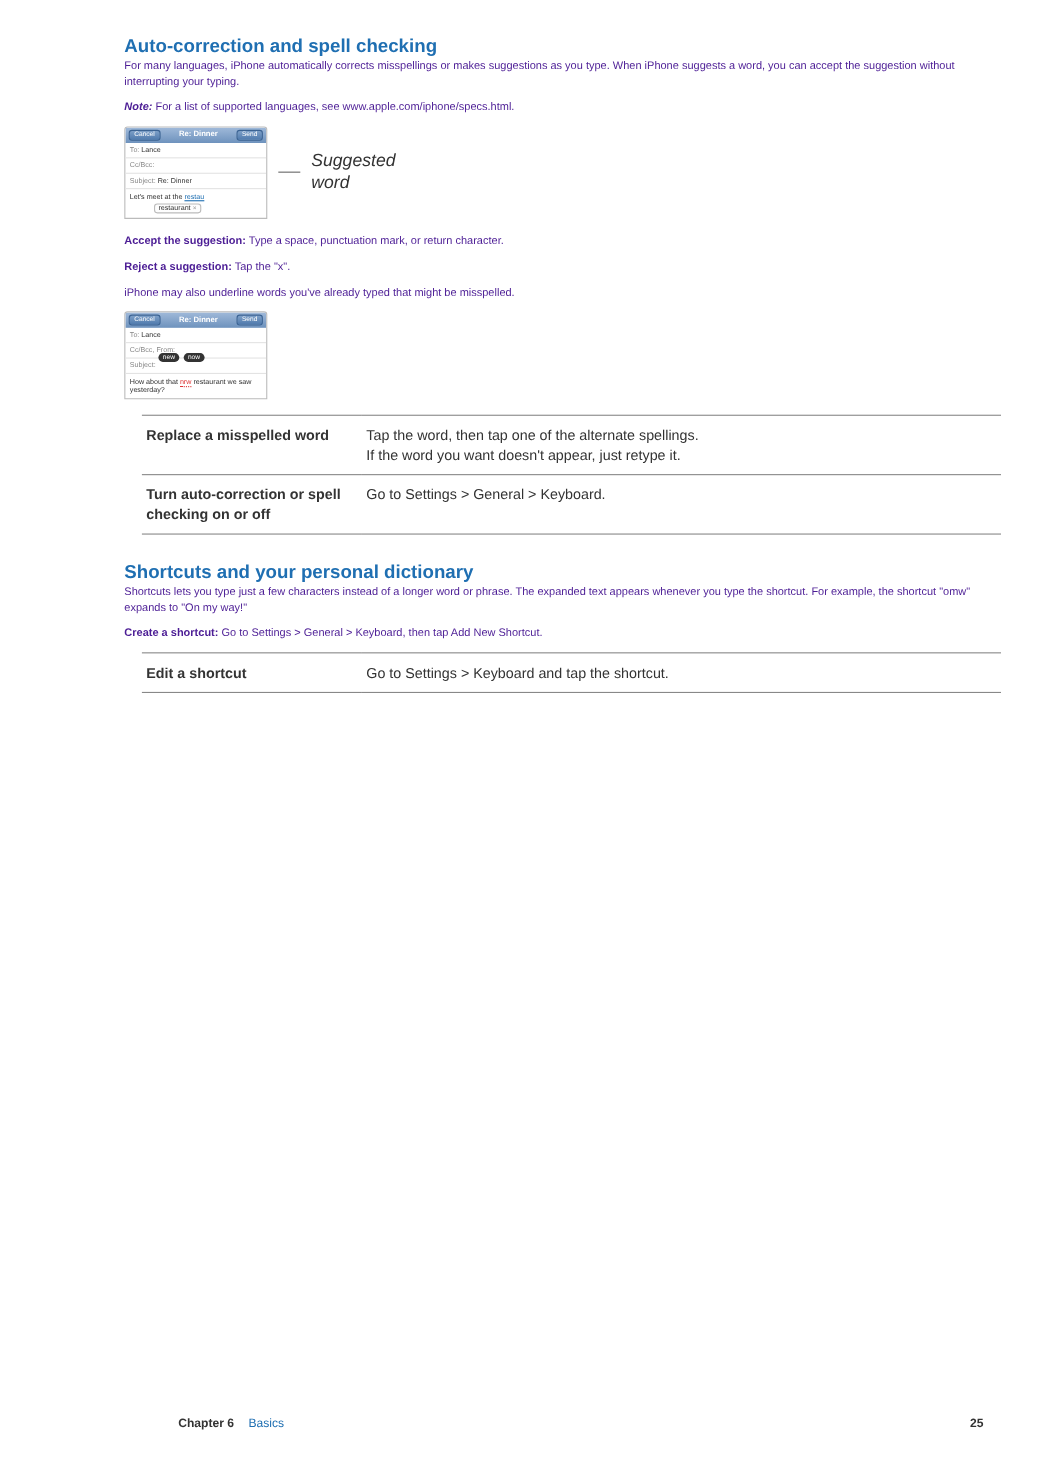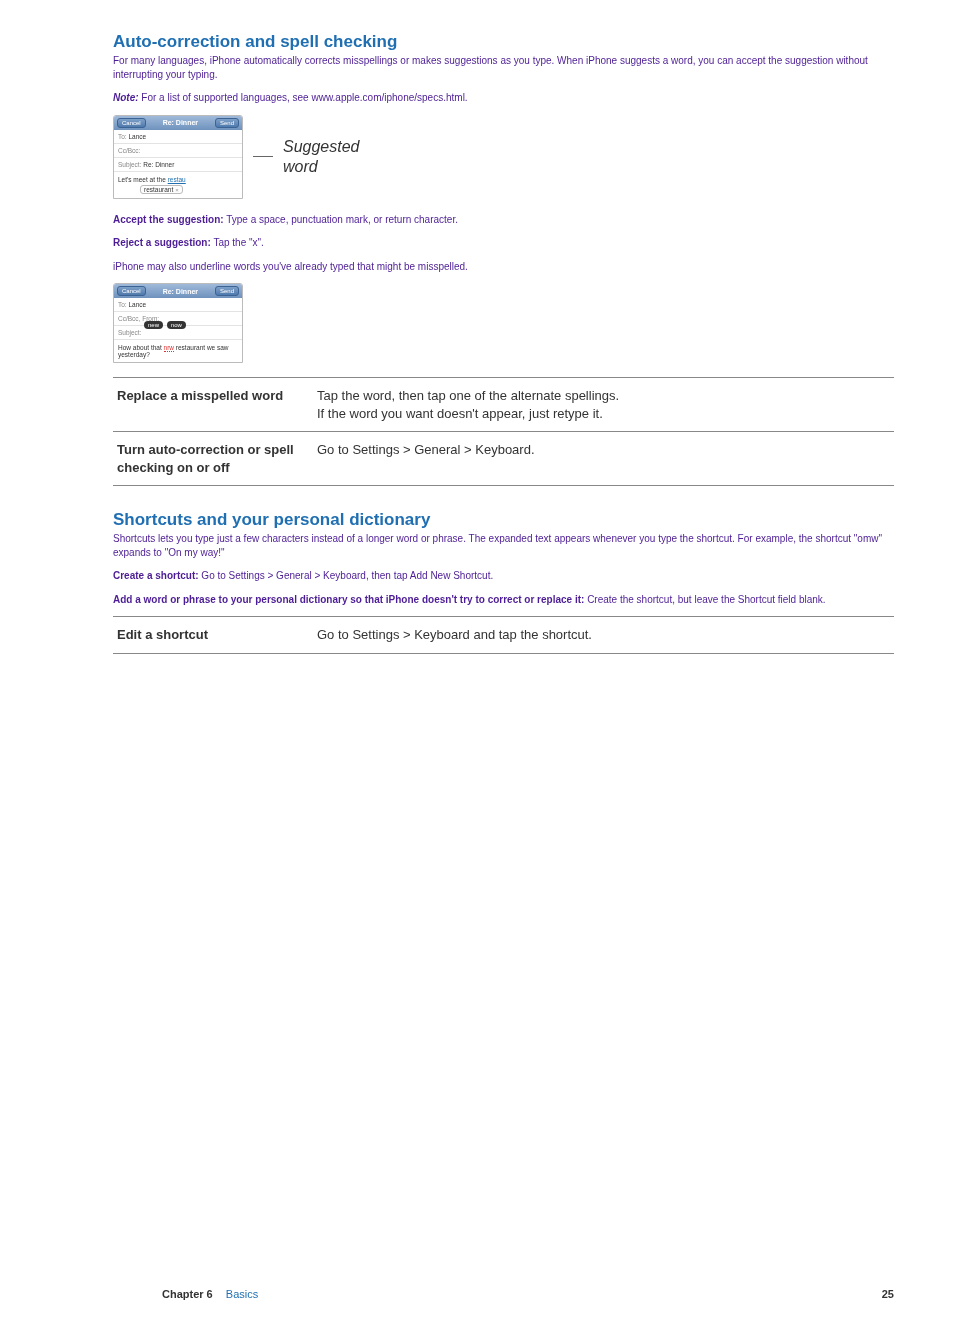--- a/index.html
+++ b/index.html
@@ -116,21 +116,21 @@
     border-radius: 4px;
     padding: 1px 4px;
     font-size: 6px;
     margin-right: 2px;
     position: relative;
   }
   
   .info-table {
     width: 100%;
     border-collapse: collapse;
-    margin: 14px 0 24px 0;
+    margin: 14px 0 24px 16px;
     font-size: 13px;
   }
   .info-table td {
     border-top: 1px solid #888;
     border-bottom: 1px solid #888;
     padding: 9px 4px;
     vertical-align: top;
     line-height: 1.35;
   }
   .info-table td.left {
@@ -238,23 +238,20 @@
       <td>Go to Settings &gt; General &gt; Keyboard.</td>
     </tr>
   </tbody>
     </table>
 
   <div class="section-title">Shortcuts and your personal dictionary</div>
   <p class="body-text">Shortcuts lets you type just a few characters instead of a longer word or phrase. The expanded text appears whenever you type the shortcut. For example, the shortcut "omw" expands to "On my way!"</p>
   <p class="body-text">
     <span class="bold">Create a shortcut:</span><span>  Go to Settings &gt; General &gt; Keyboard, then tap Add New Shortcut.</span>
   </p>
-  <p class="body-text">
-    <span class="bold">Add a word or phrase to your personal dictionary so that iPhone doesn't try to correct or replace it:</span><span>  Create the shortcut, but leave the Shortcut field blank.</span>
-  </p>
 
   <table class="info-table" style="margin-top:6px;">
     <tbody>
         <tr>
       <td class="left">Edit a shortcut</td>
       <td>Go to Settings &gt; Keyboard and tap the shortcut.</td>
     </tr>
   </tbody>
     </table>
 

